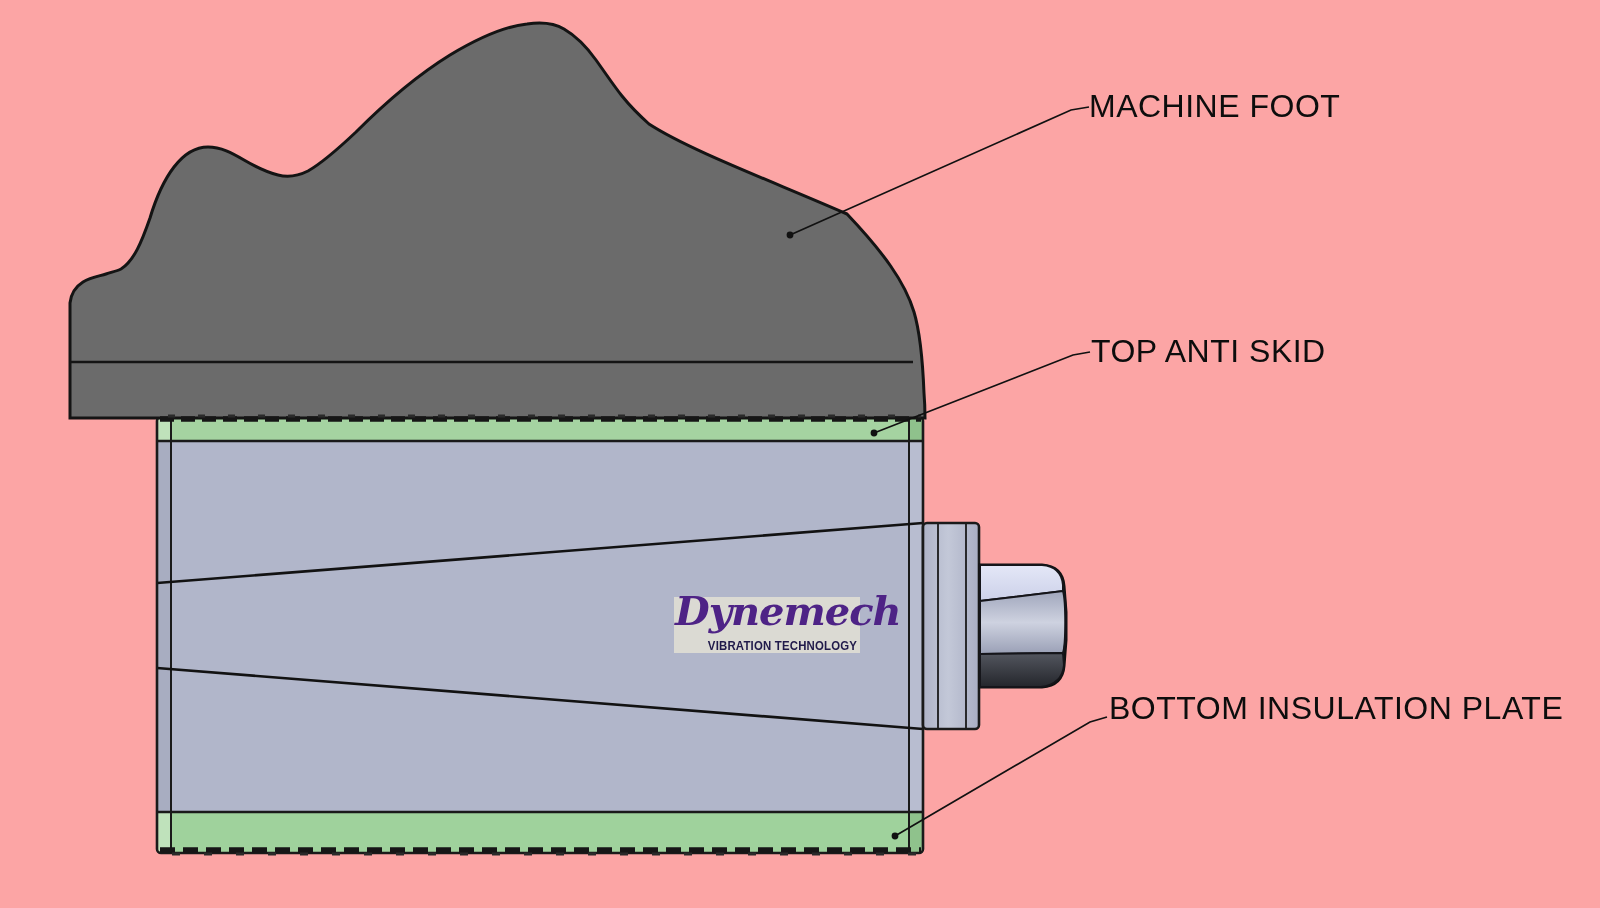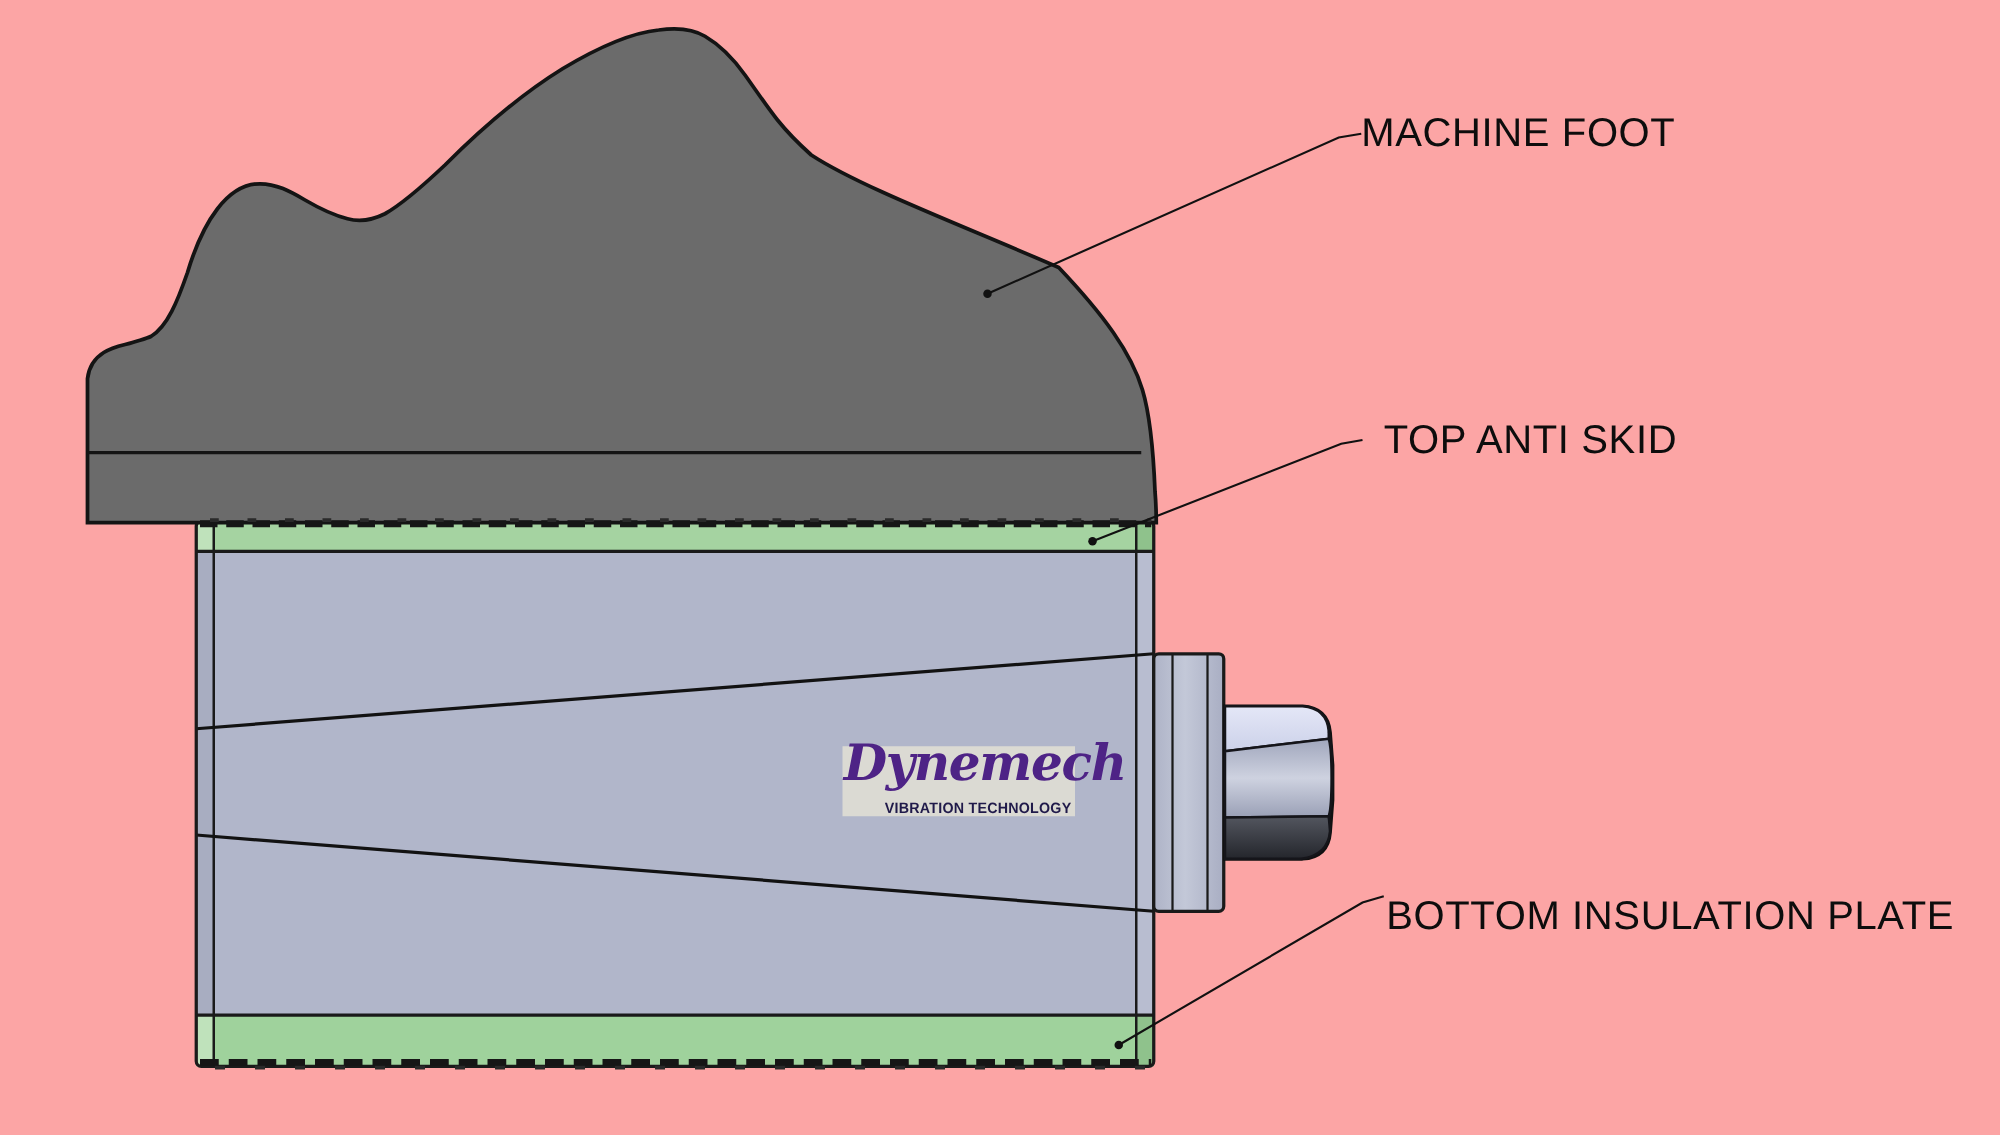--- a/index.html
+++ b/index.html
@@ -27,22 +27,22 @@
   }
   .drawing{position:absolute;left:0;top:0;}
   .callout{
     position:absolute;
     font:400 32px/36px "Liberation Sans",sans-serif;
     color:var(--label-ink);
     white-space:nowrap;
     letter-spacing:0.5px;
   }
   .callout-machine-foot{left:1089px;top:88px;}
-  .callout-top-anti-skid{left:1091px;top:333px;margin-left:16px;}
-  .callout-bottom-plate{left:1109px;top:714px;text-align:center;}
+  .callout-top-anti-skid{left:1091px;top:333px;}
+  .callout-bottom-plate{left:1109px;top:690px;text-align:center;}
   .logo{
     position:absolute;left:674px;top:597px;
     width:186px;height:56px;
     background:var(--logo-bg);
   }
   .logo-brand{
     position:absolute;left:1px;top:-10px;
     font:italic 700 40px/48px "DejaVu Serif",serif;
     color:var(--brand-purple);
     letter-spacing:-1px;

